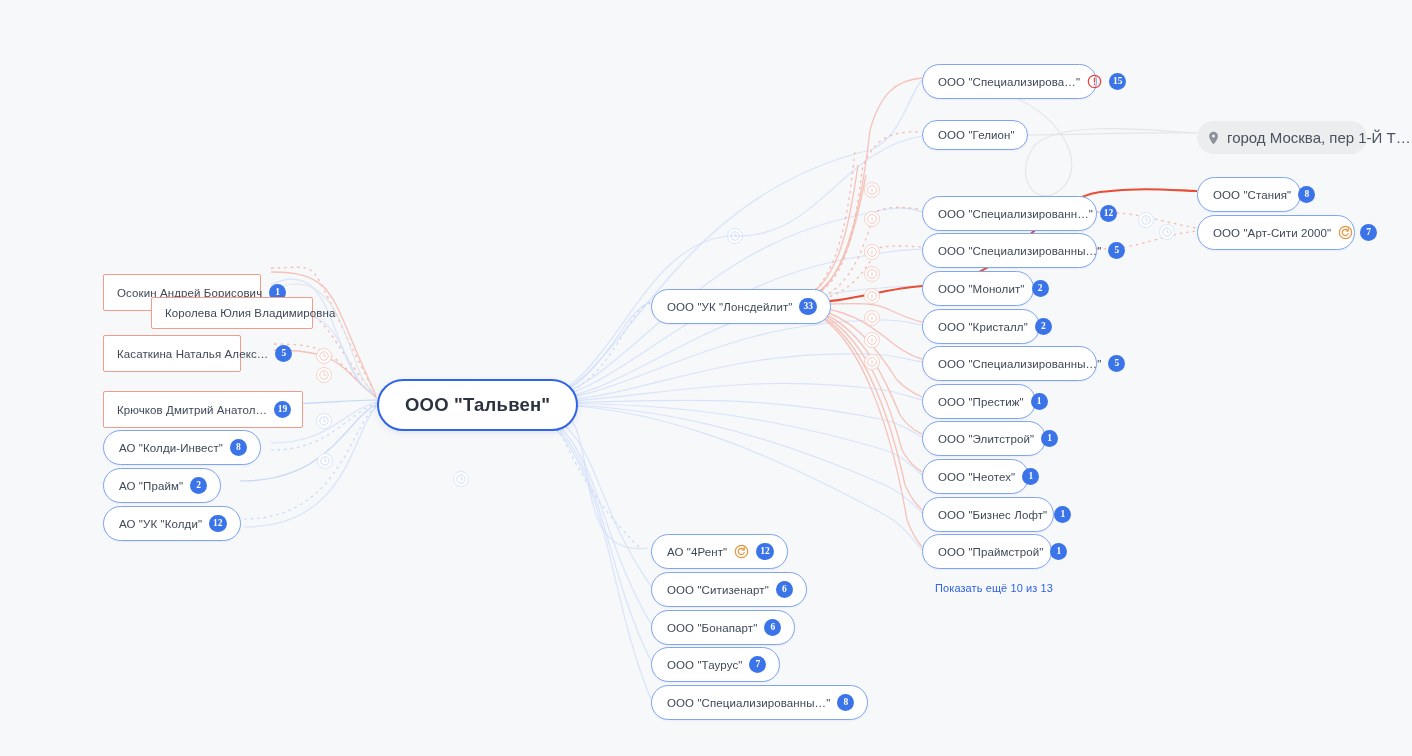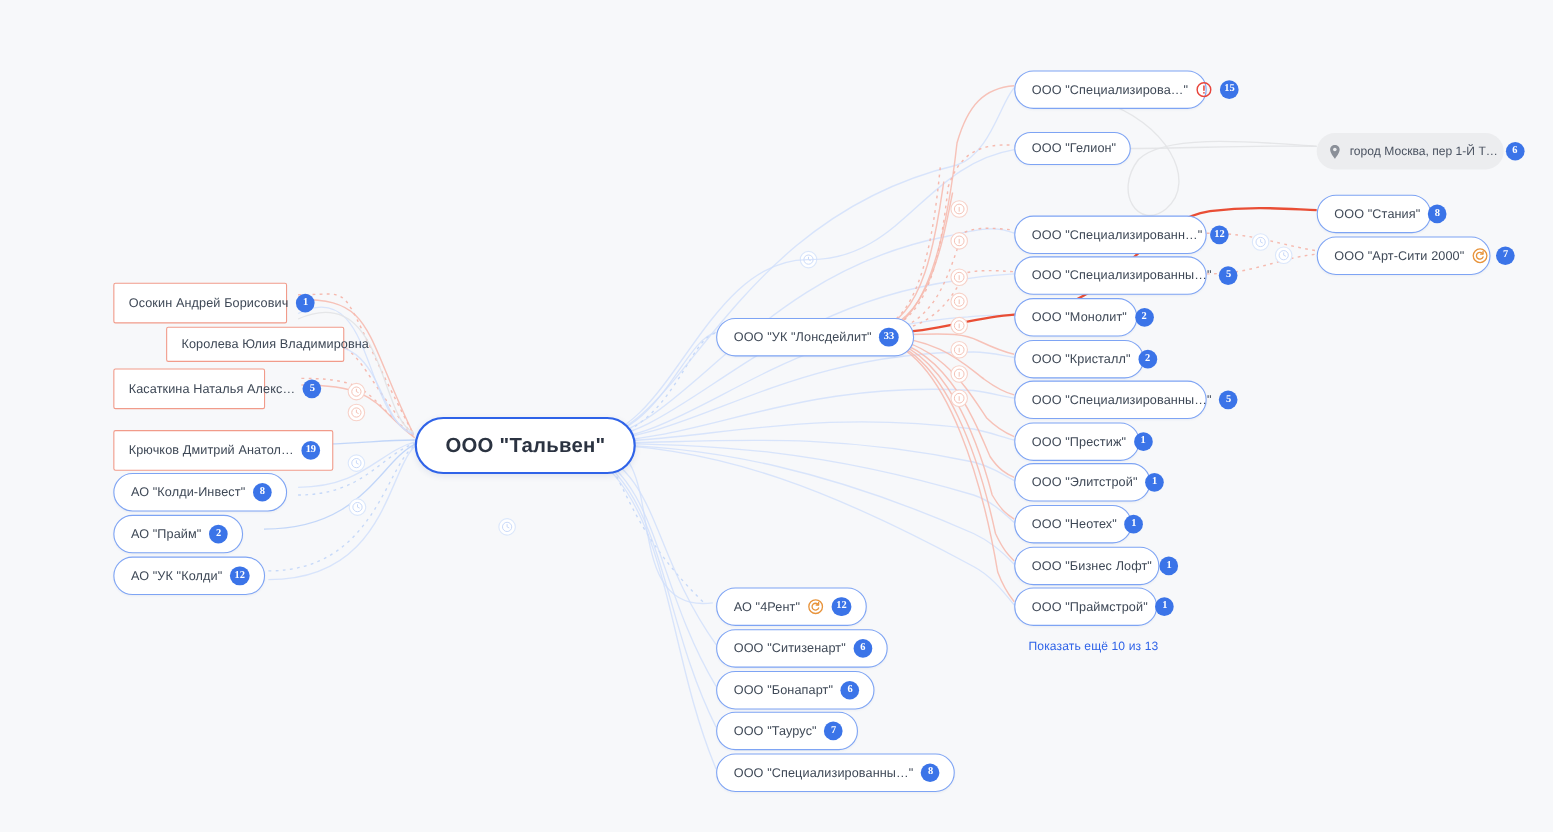--- a/index.html
+++ b/index.html
@@ -61,21 +61,21 @@
 
   
   .node.address {
     border: none;
     border-radius: 999px;
     background: #ecedef;
     padding: 8px 11px 8px 10px;
     box-shadow: none;
   }
   .node.address .label {
-    font-size: 11px;
+    font-size: 15px;
     color: #4a5260;
   }
 
   
   .node.root {
     border: 2.2px solid #2f63e8;
     border-radius: 999px;
     padding: 13px 26px;
     background: #ffffff;
     box-shadow: 0 2px 6px rgba(40,70,140,0.10);
@@ -254,21 +254,21 @@
       <circle cx="1167" cy="232" r="7.5" class="ic ic-b"></circle>
       <circle cx="1167" cy="232" r="4.2" class="ig-b"></circle>
       <path class="ig-b" d="M1167,229.5 L1167,232 L1169,233"></path>
     </g>
   </svg>
 
   <div id="nodes">
       <div class="node root" style="left: 377px; top: 379px;">
         <span class="label">ООО "Тальвен"</span>
       </div>
-      <div class="node person" style="left: 103px; top: 257px; width: 158px;">
+      <div class="node person" style="left: 103px; top: 274px; width: 158px;">
         <span class="label">Осокин Андрей Борисович</span>
         <span class="badge">1</span>
       </div>
       <div class="node person" style="left: 103px; top: 297px; width: 162px; margin-left: 48px;">
         <span class="label">Королева Юлия Владимировна</span>
       </div>
       <div class="node person" style="left: 103px; top: 335px; width: 138px;">
         <span class="label">Касаткина Наталья Алекс…</span>
         <span class="badge">5</span>
       </div>

